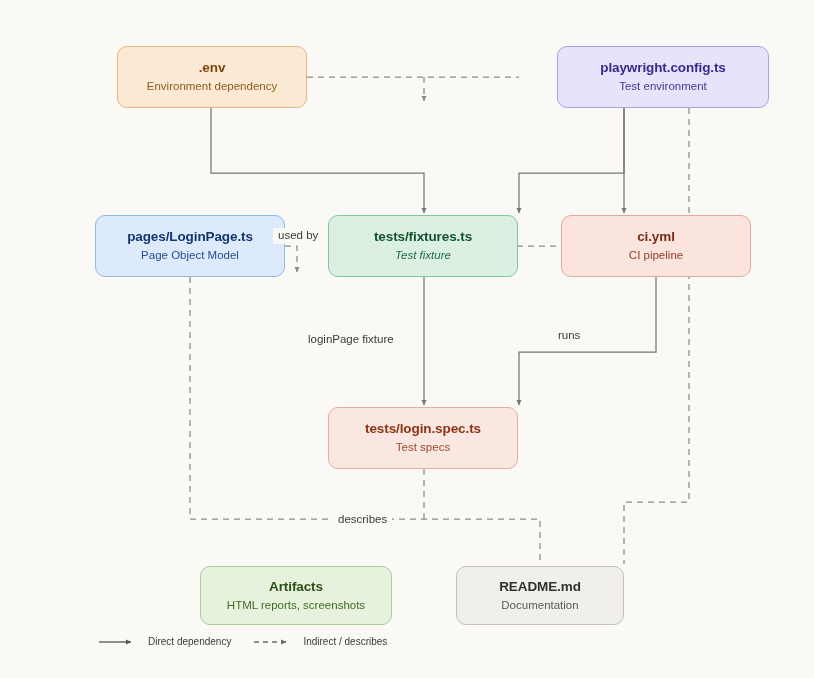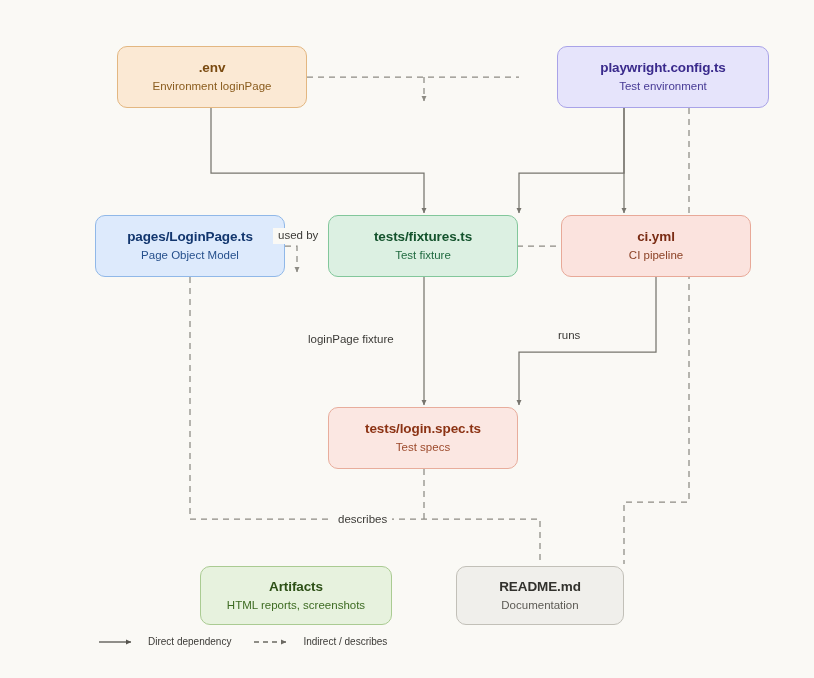--- a/index.html
+++ b/index.html
@@ -126,39 +126,39 @@
 
       <path d="M424,469 L424,519"></path>
 
       <path d="M689,108 L689,502 L624,502 L624,564"></path>
     </g>
   </svg>
 
   <div class="node" style="left:117px; top:46px; width:190px; height:62px;
               background:#fbe9d4; border-color:#e3b781;">
     <div class="node-title" style="color:#7a4a10;">.env</div>
-    <div class="node-sub" style="color:#8a5c1e;">Environment loginPage</div>
+    <div class="node-sub" style="color:#8a5c1e;">Environment dependency</div>
   </div>
 
   <div class="node" style="left:519px; top:46px; width:212px; height:62px;
               background:#e6e4fb; border-color:#a9a3e8;margin-left:38px;">
     <div class="node-title" style="color:#3a2a8c;">playwright.config.ts</div>
     <div class="node-sub" style="color:#473a95;">Test environment</div>
   </div>
 
   <div class="node" style="left:95px; top:215px; width:190px; height:62px;
               background:#ddeafc; border-color:#90b8e8;">
     <div class="node-title" style="color:#12366e;">pages/LoginPage.ts</div>
     <div class="node-sub" style="color:#26508c;">Page Object Model</div>
   </div>
 
   <div class="node" style="left:328px; top:215px; width:190px; height:62px;
               background:#dcf0e2; border-color:#82c79b;">
     <div class="node-title" style="color:#14532d;">tests/fixtures.ts</div>
-    <div class="node-sub" style="color:#216b41;">Test fixture</div>
+    <div class="node-sub" style="color:#216b41;font-style:italic;">Test fixture</div>
   </div>
 
   <div class="node" style="left:561px; top:215px; width:190px; height:62px;
               background:#fbe3de; border-color:#e8a998;">
     <div class="node-title" style="color:#7a2c14;">ci.yml</div>
     <div class="node-sub" style="color:#8c4226;">CI pipeline</div>
   </div>
 
   <div class="node" style="left:328px; top:407px; width:190px; height:62px;
               background:#fbe7e2; border-color:#e8ad9c;">

